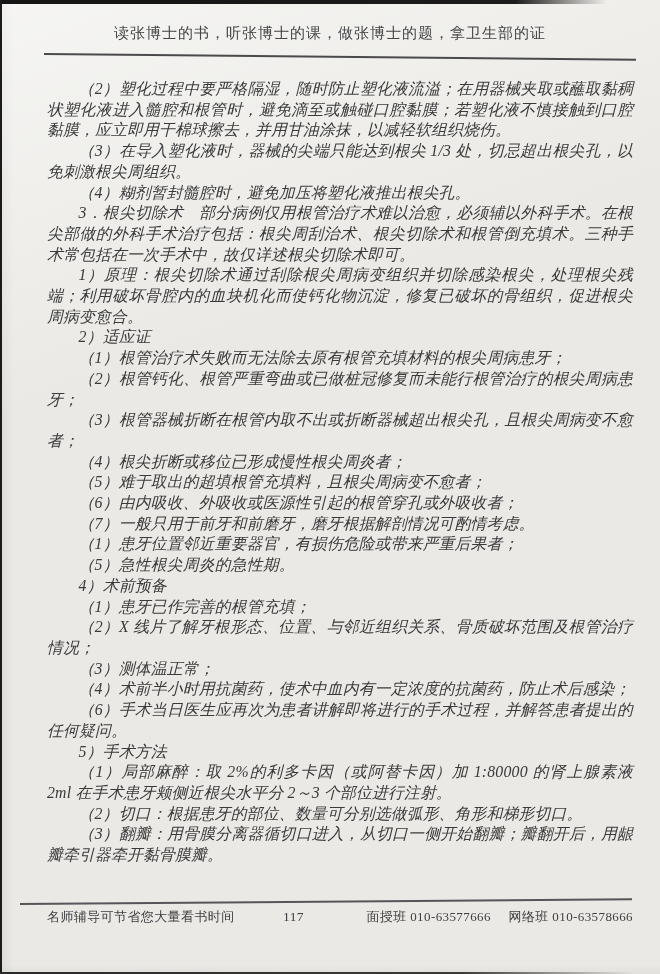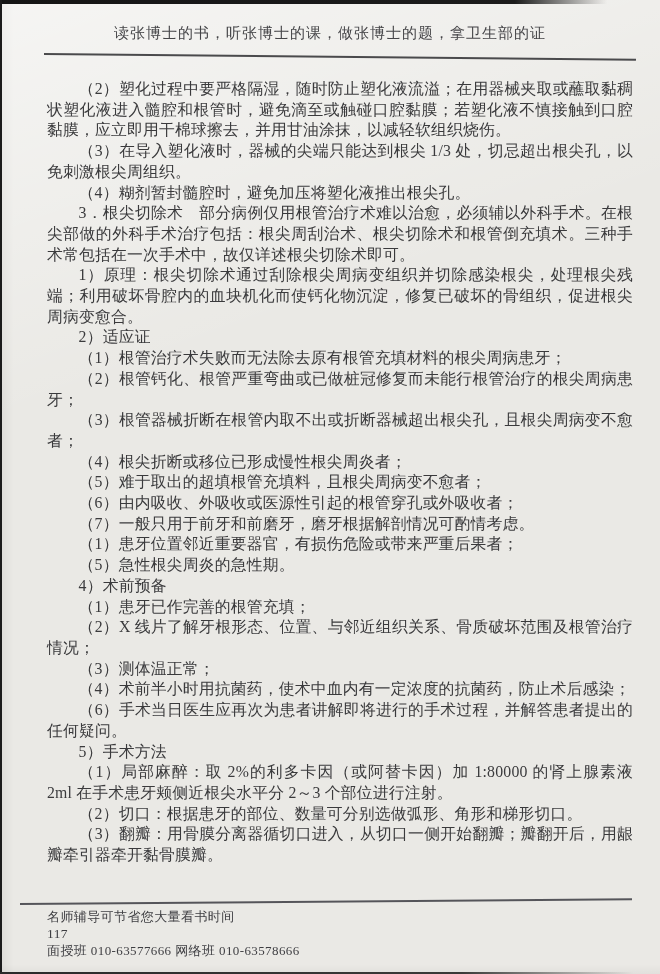--- a/index.html
+++ b/index.html
@@ -25,32 +25,33 @@
     text-align:center;font-size:15px;letter-spacing:1px;color:#454548;
   }
   .header-rule{
     position:absolute;top:53px;left:44px;width:592px;height:2px;
     background:#4a4a4c;transform:rotate(0.55deg);transform-origin:left center;
   }
   .body-text{
     position:absolute;top:79px;left:47px;width:586px;
     font-size:15.8px;line-height:20.7px;letter-spacing:.2px;
     text-align:justify;
+    font-style:italic;
   }
   .body-text p{margin:0;text-indent:2em;}
   .footer-rule{
     position:absolute;top:903px;left:20px;width:612px;height:1.6px;
     background:#55555a;transform:rotate(-0.45deg);transform-origin:left center;
   }
   .footer-row{
     position:absolute;top:908px;left:47px;width:586px;
     display:flex;justify-content:space-between;align-items:baseline;
-    font-size:13px;color:#3e3e42;letter-spacing:.4px;flex-direction:column;
+    font-size:13px;color:#3e3e42;letter-spacing:.4px;
   }
-  .footer-right span{}
+  .footer-right span{margin-left:14px;}
   .page-num{font-family:Liberation Serif, serif;font-size:13.5px;}
 </style>
 </head>
 <body>
 
 <div class="scan">
   <div class="edge-top"></div>
   <div class="edge-left"></div>
 
   <header>

